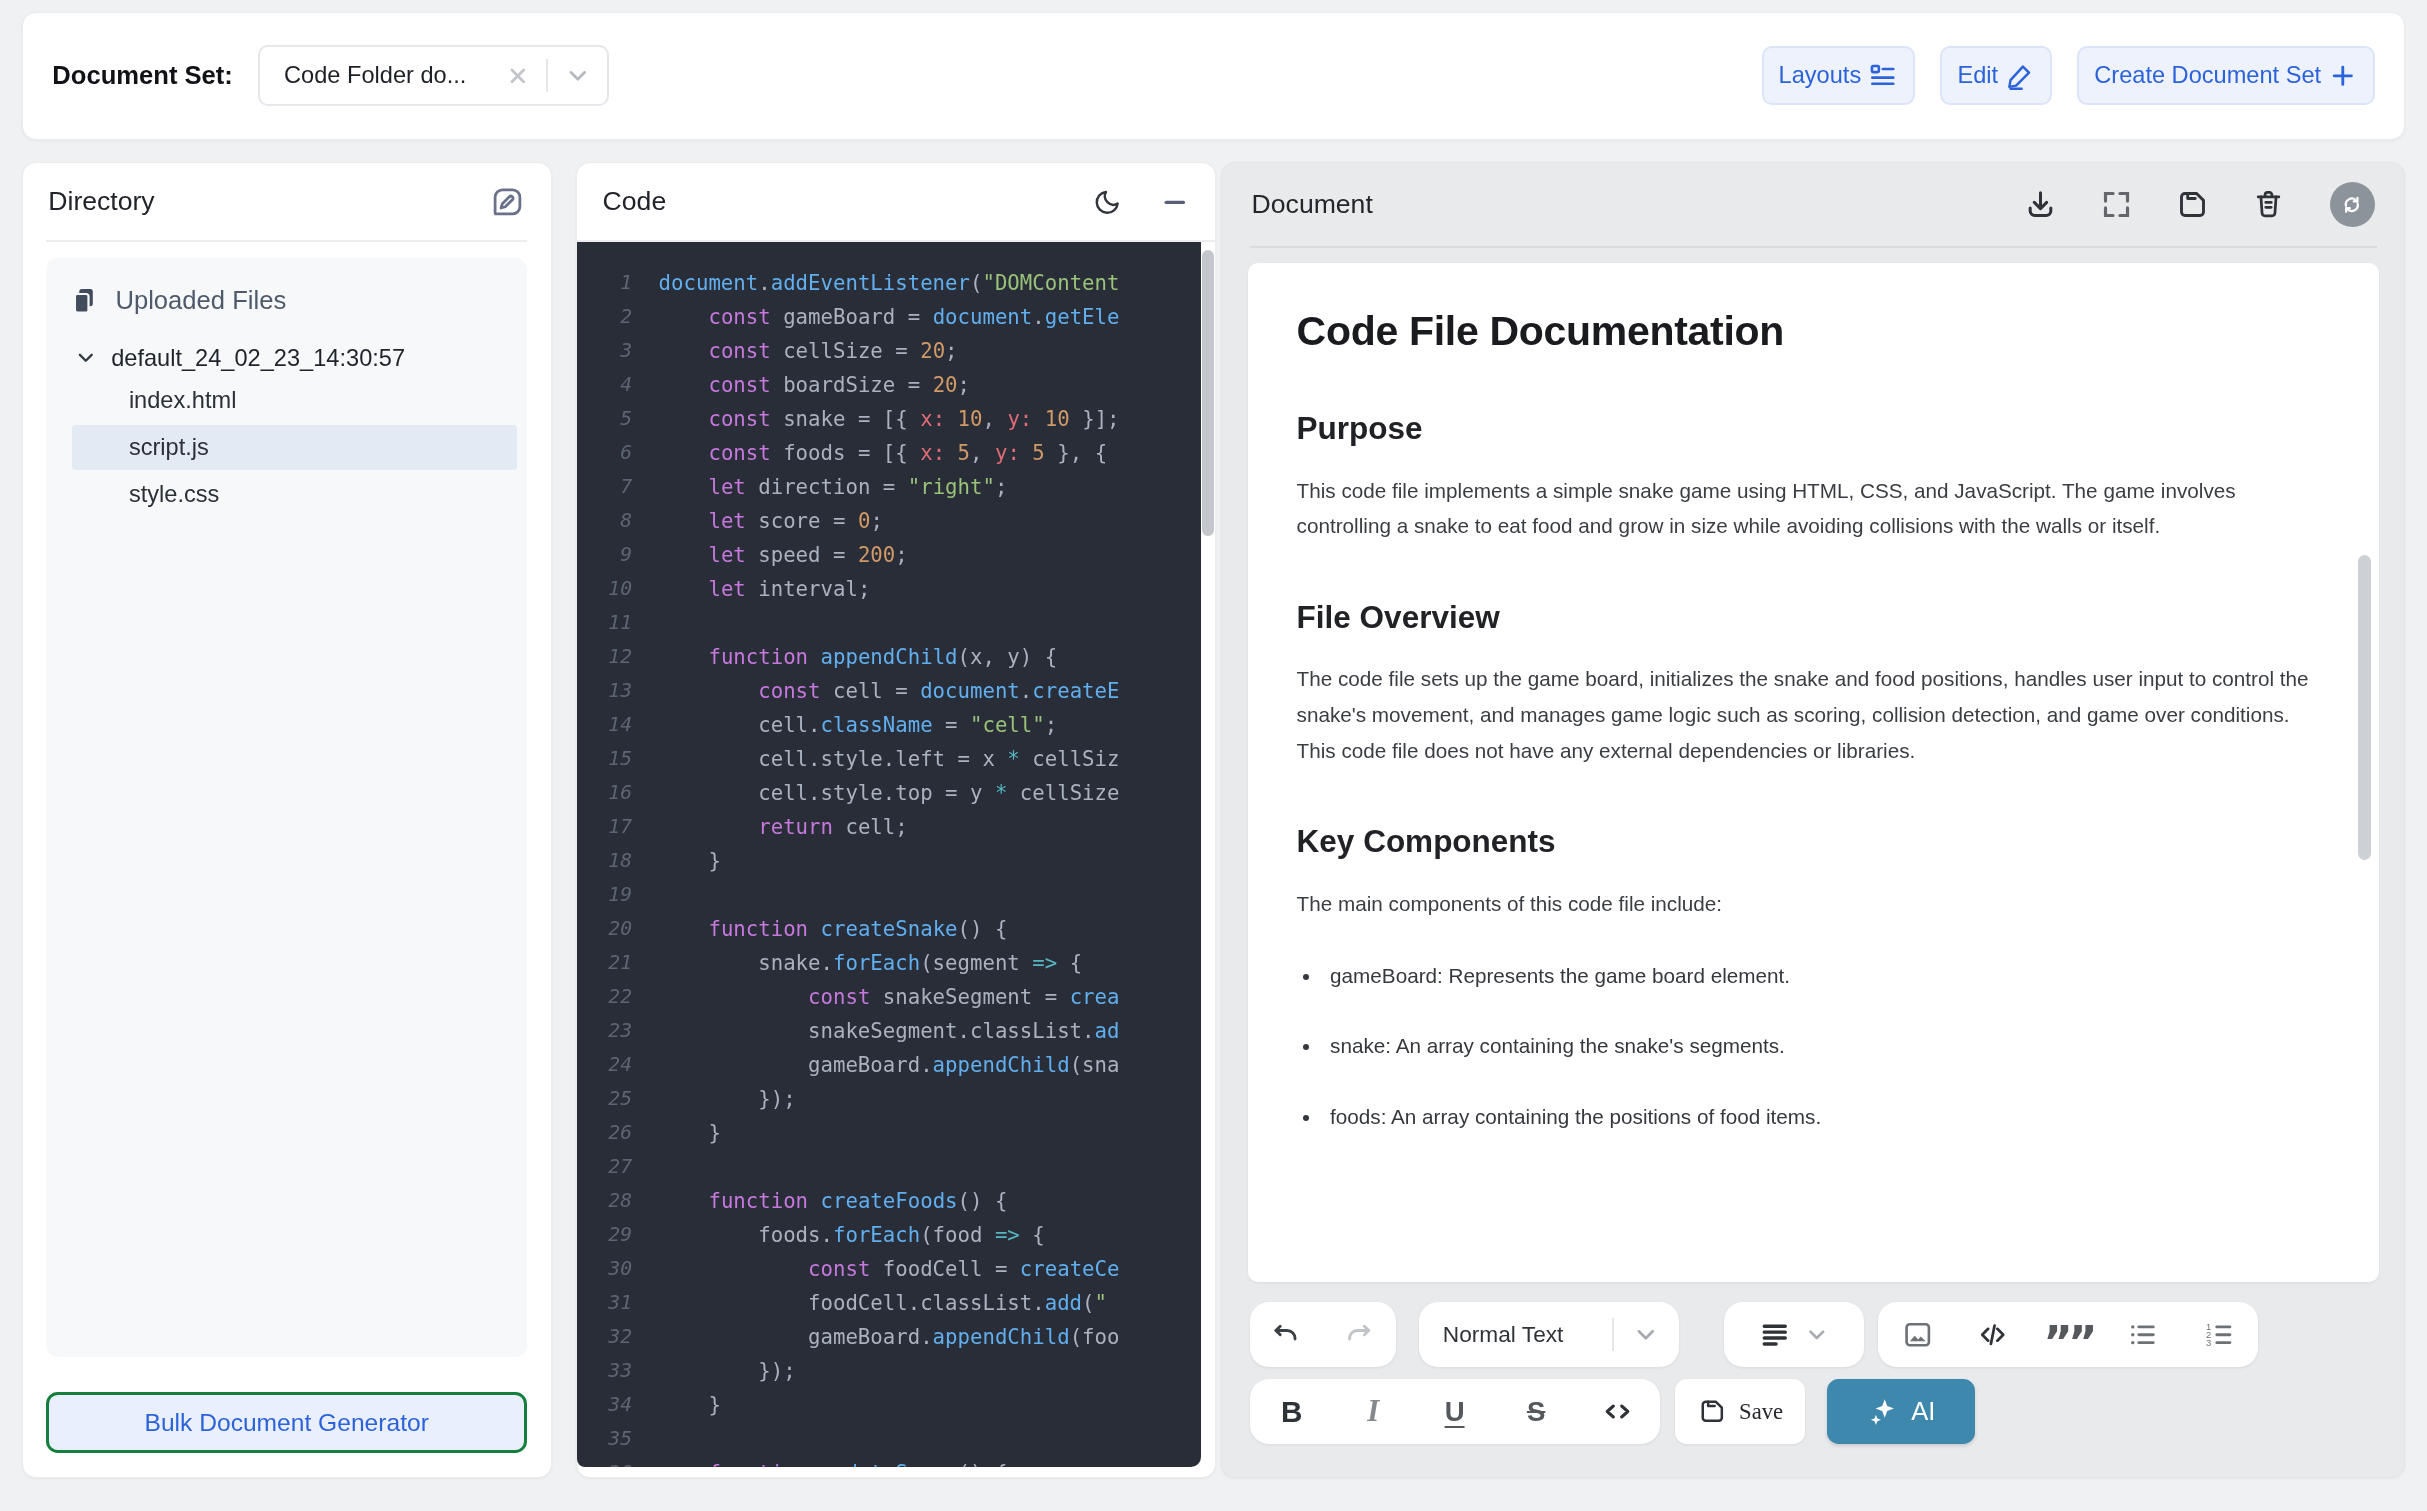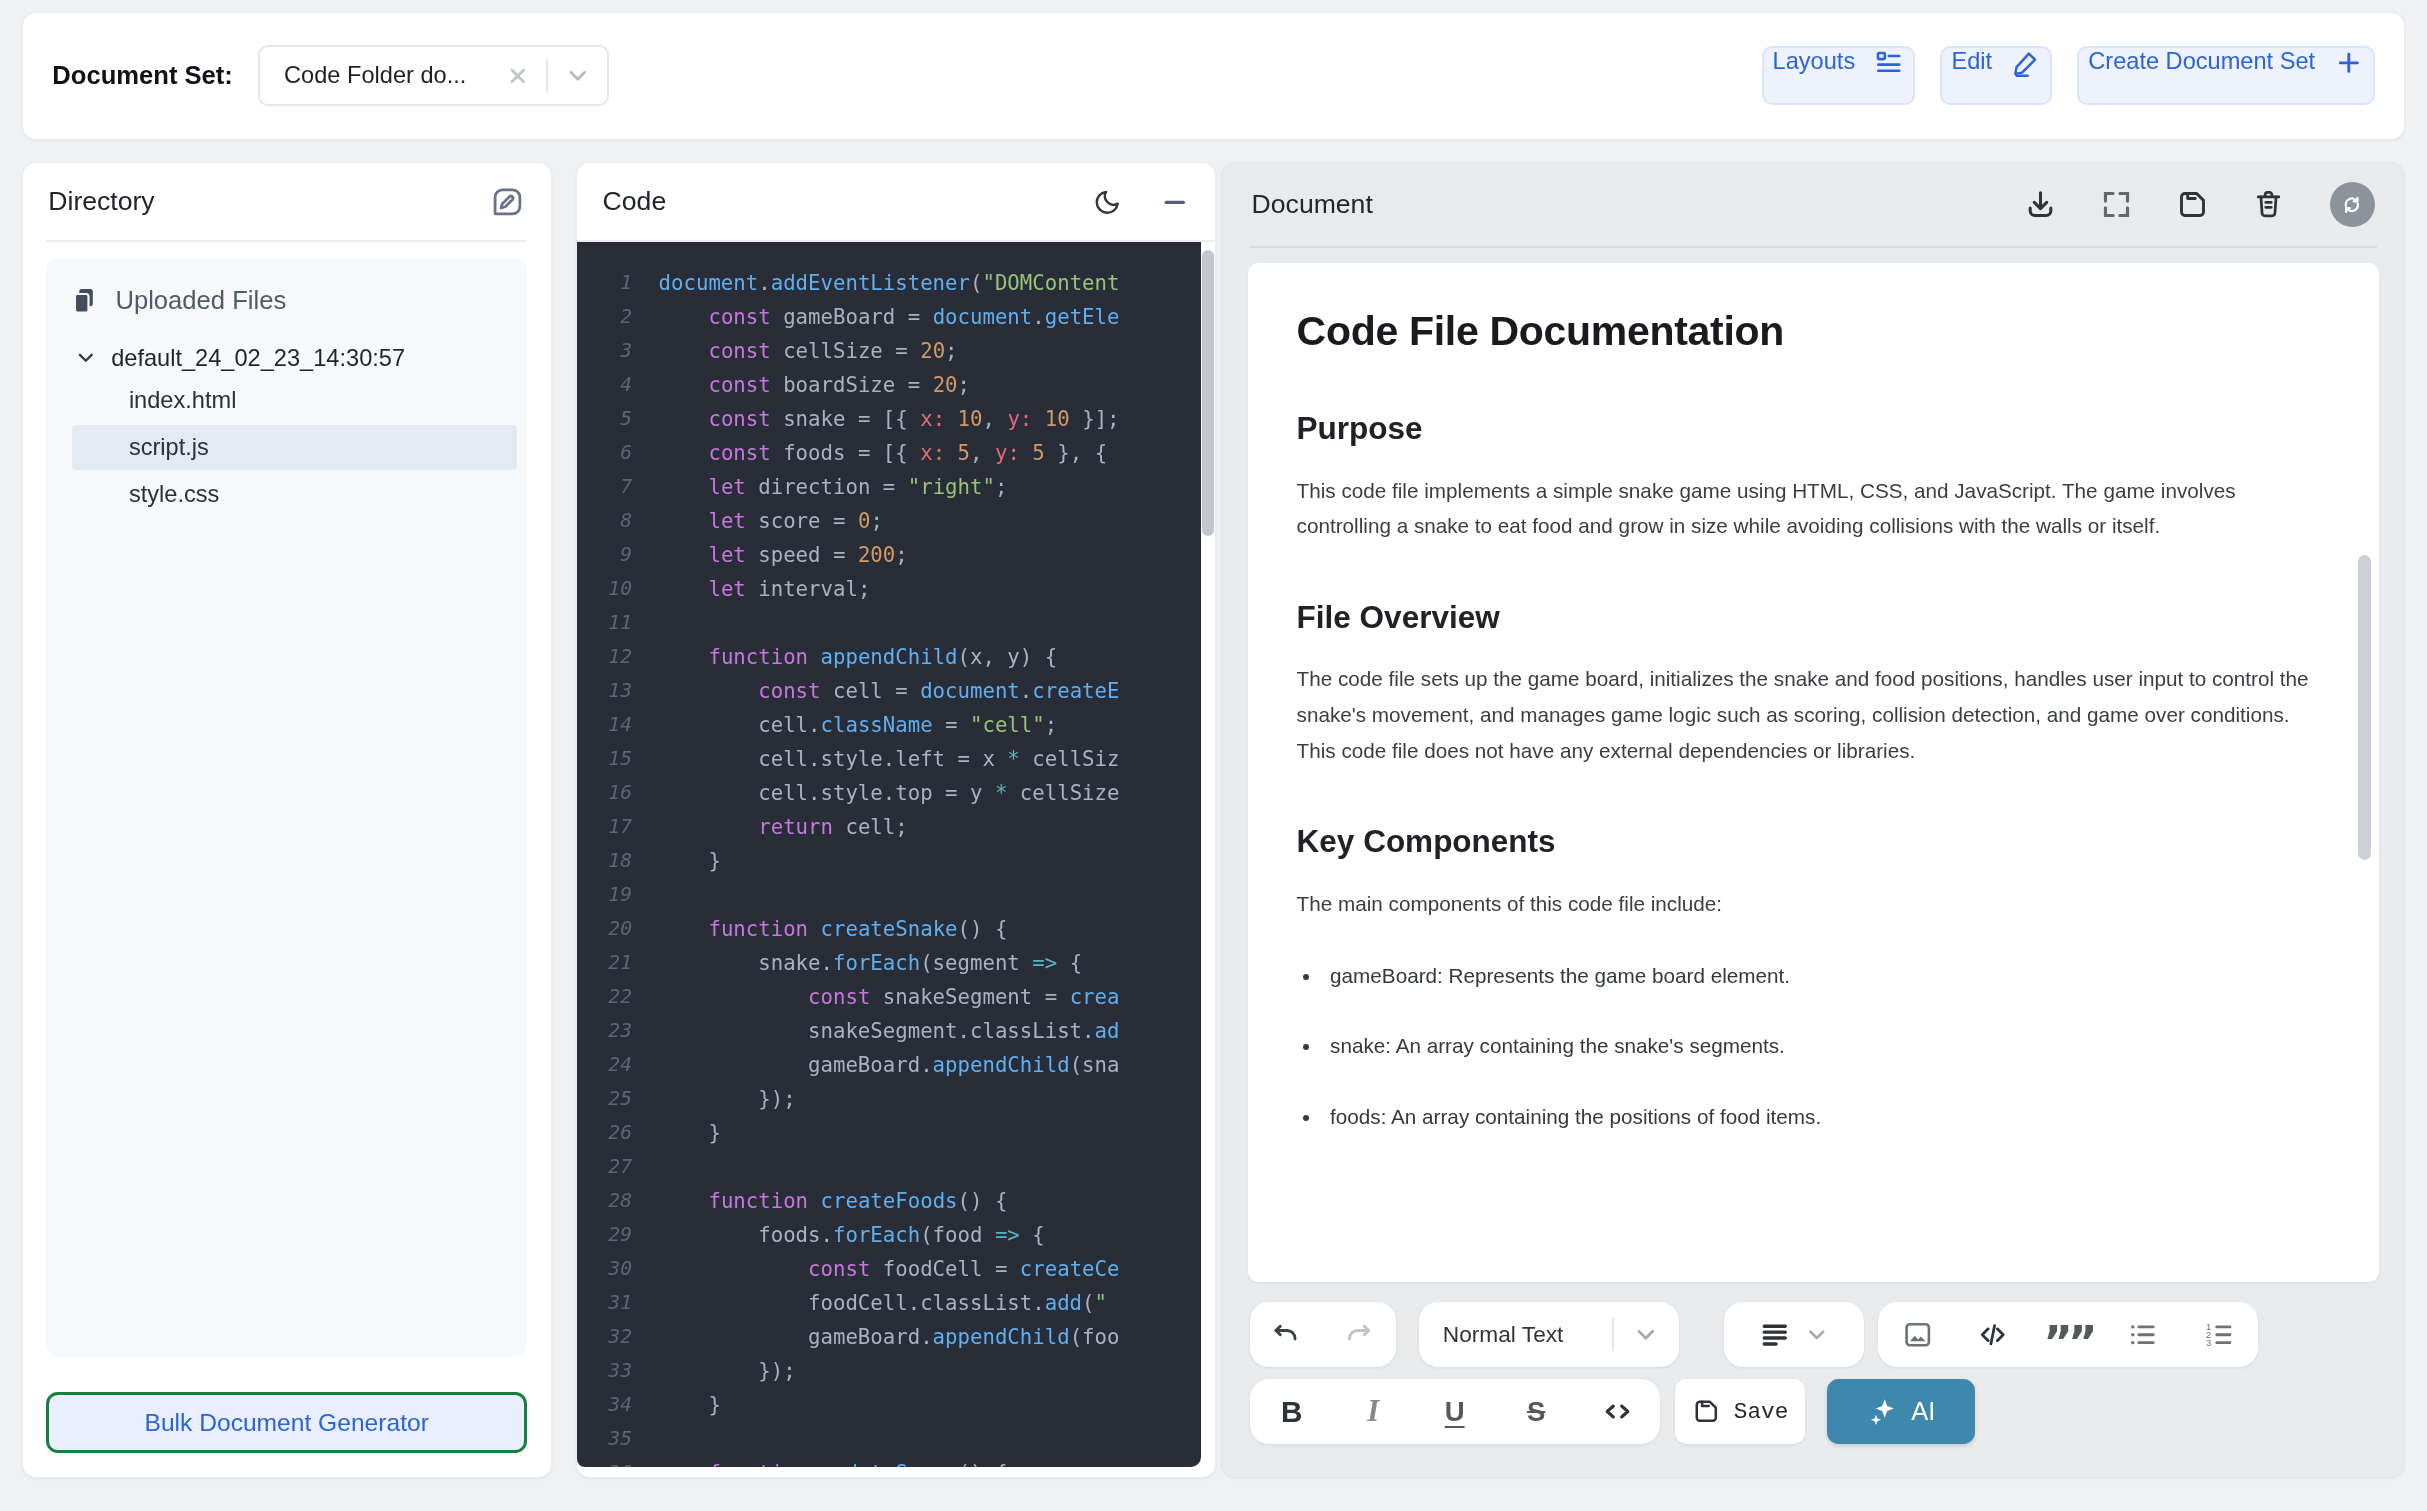--- a/index.html
+++ b/index.html
@@ -21,23 +21,23 @@
     margin-left:25.6px;height:61px;width:351px;box-sizing:border-box;
     border:2px solid #e5e7ea;border-radius:9.9px;background:#fff;
     display:flex;align-items:center;padding:0 15.8px 0 23.6px;cursor:pointer;
   }
   .ds-select .val{font-size:23.6px;color:#1d2025;flex:1;white-space:nowrap;overflow:hidden}
   .ds-select .clr{color:#c2c5ca;width:25.6px;height:25.6px}
   .ds-select .vdiv{width:2px;height:33px;background:#e5e7ea;margin:0 15.8px}
   .ds-select .chev{color:#b6bac0;width:27.6px;height:27.6px}
   .tb-actions{margin-left:auto;display:flex;align-items:center;gap:25.6px}
   .tb-btn{
-    height:59px;padding:0 9px;border-radius:9.9px;border:2px solid #dbe4f8;
+    height:59px;padding:0 15px;border-radius:9.9px;border:2px solid #dbe4f8;
     background:#edf2fd;color:#2c63da;font-size:23.6px;font-family:inherit;
-    display:flex;align-items:flex-start;gap:19px;cursor:pointer;
+    display:flex;align-items:center;gap:7px;cursor:pointer;
   }
   .tb-btn svg{width:29.6px;height:29.6px}
   
   .panel{position:absolute;top:162px;bottom:33px;background:#fff;border:1px solid #ebecee;
     border-radius:13.8px;box-shadow:0 1px 3px rgba(16,20,28,.05);box-sizing:border-box;overflow:hidden}
   .panel-head{height:77px;display:flex;align-items:center;padding:0 25.6px}
   .panel-title{font-size:26.6px;color:#202329}
   .hsep{height:2px;background:#ededef}
   
   .dir-panel{left:21.7px;width:530px}
@@ -125,21 +125,21 @@
   .quote-txt{font-size:45px;font-weight:700;color:#55595e;letter-spacing:-4.9px;line-height:19.7px;transform:translateY(7.9px);font-family:"DejaVu Sans",sans-serif}
   .g-inline{width:410px;justify-content:space-evenly}
   .g-inline .ibtn{width:79px}
   .fB{font-size:29.6px;font-weight:800;color:#2f3338}
   .fI{font-family:"Liberation Serif",serif;font-style:italic;font-weight:700;font-size:30.5px;color:#85898e}
   .fU{font-size:27.6px;font-weight:600;color:#55595e;text-decoration:underline;text-underline-offset:4.9px}
   .fS{font-size:27.6px;font-weight:600;color:#55595e;text-decoration:line-through}
   .fC{width:33px;height:33px;color:#2f3338}
   .save-btn{width:130px;height:65px;margin-left:15.8px;border-radius:11.8px;background:#fff;border:none;
     box-shadow:0 1px 3px rgba(20,24,32,.08);display:flex;align-items:center;justify-content:center;
-    gap:12.8px;font-size:22.7px;color:#26282c;font-family:Liberation Mono, monospace;cursor:pointer}
+    gap:12.8px;font-size:22.7px;color:#26282c;font-family:Liberation Serif, serif;cursor:pointer}
   .save-btn svg{width:28.6px;height:28.6px;color:#2f3338}
   .ai-btn{width:148px;height:65px;margin-left:21.7px;border-radius:11.8px;background:#3e87ad;border:none;
     box-shadow:0 2px 3.9px rgba(20,24,32,.15);display:flex;align-items:center;justify-content:center;
     gap:12.8px;font-size:25.6px;color:#fff;font-family:inherit;cursor:pointer}
   .ai-btn svg{width:31.5px;height:31.5px}
 </style>
 </head>
 <body>
 
 <header class="topbar">

